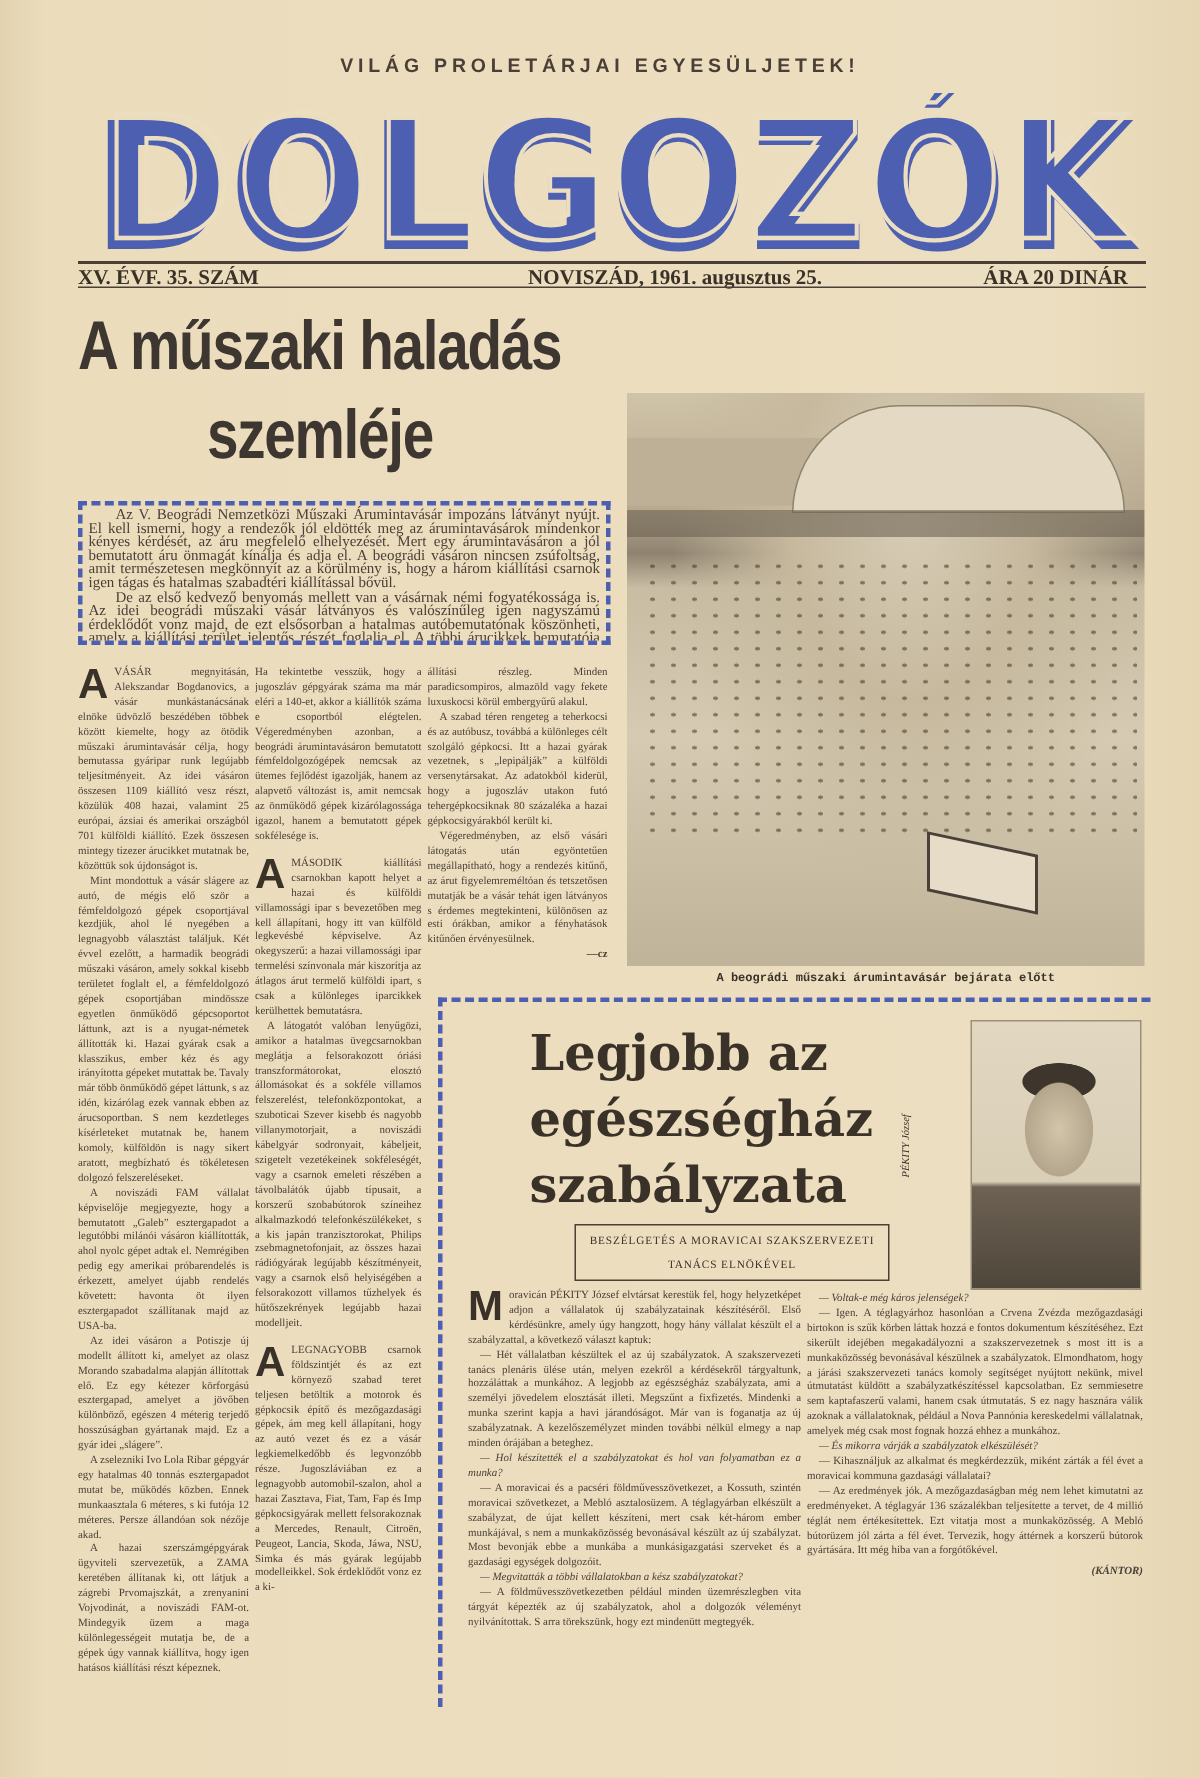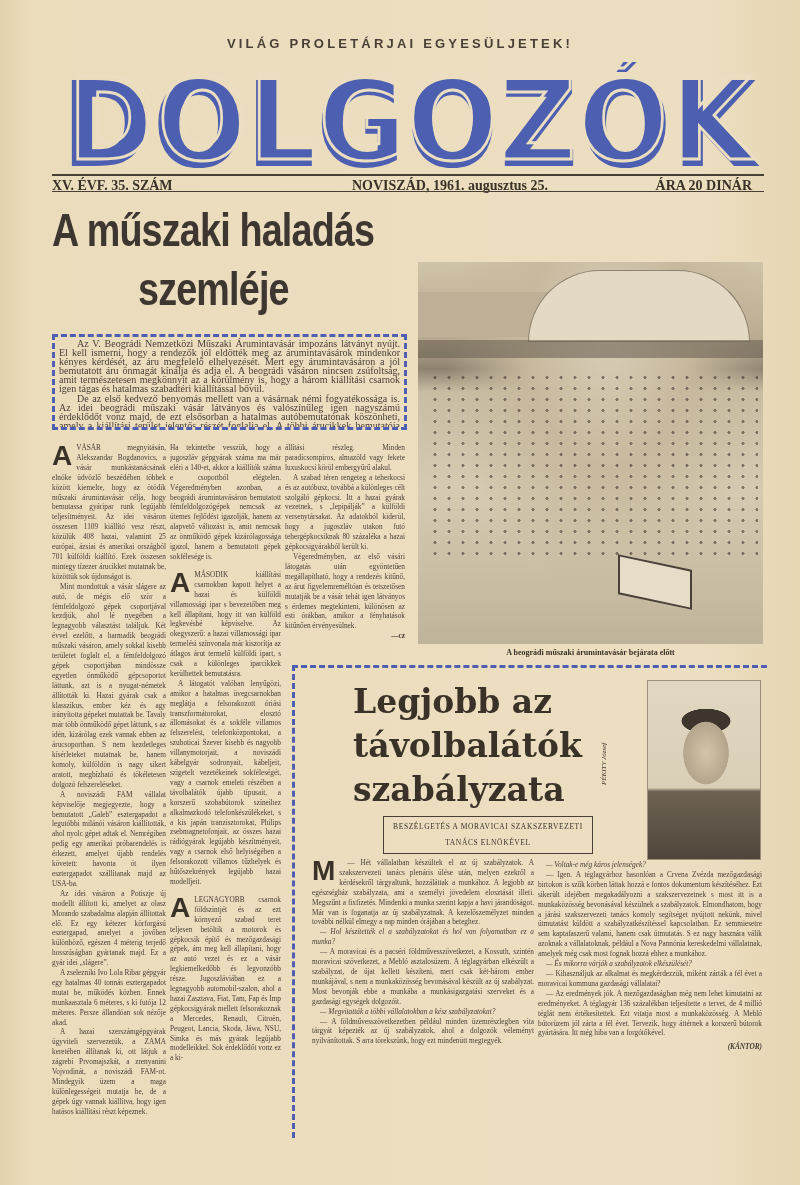--- a/index.html
+++ b/index.html
@@ -36,21 +36,21 @@
          overflow:hidden;}
   .photo .hall{position:absolute;left:110px;top:8px;width:220px;height:70px;border-radius:110px 110px 0 0;
                background:#e4dac4;border:1px solid #8d826f;}
   .photo .hall2{position:absolute;left:0;top:30px;width:140px;height:45px;background:#bdb096;}
   .photo .shade{position:absolute;left:0;top:78px;width:345px;height:18px;background:#6d6253;opacity:.6;}
   .photo .cars{position:absolute;left:10px;top:110px;width:330px;height:190px;
                background-image:radial-gradient(#3d342b 1.4px,transparent 1.8px);
                background-size:14px 11px;opacity:.55;}
   .photo .bus{position:absolute;left:200px;top:300px;width:70px;height:36px;background:#e6dcc7;border:2px solid #4a4038;transform:skewY(12deg);}
   .caption{position:absolute;left:418px;top:648px;width:345px;text-align:center;
-           font-size:8px;font-weight:bold;color:#3a3228;}
+           font-size:8px;font-weight:bold;color:#3a3228;font-family:Liberation Mono, monospace;}
   .box2{position:absolute;left:292px;top:665px;width:472px;height:470px;
         border-top:3px dashed #4c5fb0;border-left:3px dashed #4c5fb0;}
   .h2{position:absolute;left:353px;top:680px;font-family:"DejaVu Serif","Liberation Serif",serif;
       font-weight:bold;font-size:33px;line-height:44px;color:#3a3228;}
   .subbox{position:absolute;left:383px;top:816px;width:210px;height:38px;border:1px solid #4a3f36;
           font-size:7.5px;text-align:center;line-height:16px;letter-spacing:.6px;color:#3a3228;padding-top:2px;box-sizing:border-box;}
   .portrait{position:absolute;left:647px;top:680px;width:112px;height:178px;
             background:
               radial-gradient(ellipse 32px 44px at 58px 72px,#d2c5aa 0,#b4a68c 70%,transparent 72%),
               radial-gradient(ellipse 40px 20px at 58px 40px,#3e352c 0,#3e352c 60%,transparent 62%),
@@ -124,34 +124,35 @@
     <div class="shade"></div>
     <div class="cars"></div>
     <div class="bus"></div>
   </div>
   <div class="caption">A beográdi műszaki árumintavásár bejárata előtt</div>
 
   <div class="box2"></div>
 
   <div class="h2">
     <div>Legjobb az</div>
-    <div>távolbalátók</div>
+    <div>egészségház</div>
     <div>szabályzata</div>
   </div>
 
   <div class="subbox">
     <div>BESZÉLGETÉS A MORAVICAI SZAKSZERVEZETI</div>
     <div>TANÁCS ELNÖKÉVEL</div>
   </div>
 
   <div class="portrait"></div>
   <div class="portrait-cap">PÉKITY József</div>
 
   <div class="col" style="left:312px;top:858px;width:222px;height:260px;">
     <span class="dropcap">M</span>
+    <p style="text-indent:0">oravicán PÉKITY József elvtársat kerestük fel, hogy helyzetképet adjon a vállalatok új szabályzatainak készítéséről. Első kérdésünkre, amely úgy hangzott, hogy hány vállalat készült el a szabályzattal, a következő választ kaptuk:</p>
     <p>— Hét vállalatban készültek el az új szabályzatok. A szakszervezeti tanács plenáris ülése után, melyen ezekről a kérdésekről tárgyaltunk, hozzáláttak a munkához. A legjobb az egészségház szabályzata, ami a személyi jövedelem elosztását illeti. Megszűnt a fixfizetés. Mindenki a munka szerint kapja a havi járandóságot. Már van is foganatja az új szabályzatnak. A kezelőszemélyzet minden további nélkül elmegy a nap minden órájában a beteghez.</p>
     <p style="font-style:italic">— Hol készítették el a szabályzatokat és hol van folyamatban ez a munka?</p>
     <p>— A moravicai és a pacséri földművesszövetkezet, a Kossuth, szintén moravicai szövetkezet, a Mebló asztalosüzem. A téglagyárban elkészült a szabályzat, de újat kellett készíteni, mert csak két-három ember munkájával, s nem a munkaközösség bevonásával készült az új szabályzat. Most bevonják ebbe a munkába a munkásigazgatási szerveket és a gazdasági egységek dolgozóit.</p>
     <p style="font-style:italic">— Megvitatták a többi vállalatokban a kész szabályzatokat?</p>
     <p>— A földművesszövetkezetben például minden üzemrészlegben vita tárgyát képezték az új szabályzatok, ahol a dolgozók véleményt nyilvánítottak. S arra törekszünk, hogy ezt mindenütt megtegyék.</p>
   </div>
 
   <div class="col" style="left:538px;top:860px;width:224px;height:258px;">
     <p style="font-style:italic">— Voltak-e még káros jelenségek?</p>
     <p>— Igen. A téglagyárhoz hasonlóan a Crvena Zvézda mezőgazdasági birtokon is szűk körben láttak hozzá e fontos dokumentum készítéséhez. Ezt sikerült idejében megakadályozni a szakszervezetnek s most itt is a munkaközösség bevonásával készülnek a szabályzatok. Elmondhatom, hogy a járási szakszervezeti tanács komoly segítséget nyújtott nekünk, mivel útmutatást küldött a szabályzatkészítéssel kapcsolatban. Ez semmiesetre sem kaptafaszerű valami, hanem csak útmutatás. S ez nagy hasznára válik azoknak a vállalatoknak, például a Nova Pannónia kereskedelmi vállalatnak, amelyek még csak most fognak hozzá ehhez a munkához.</p>

